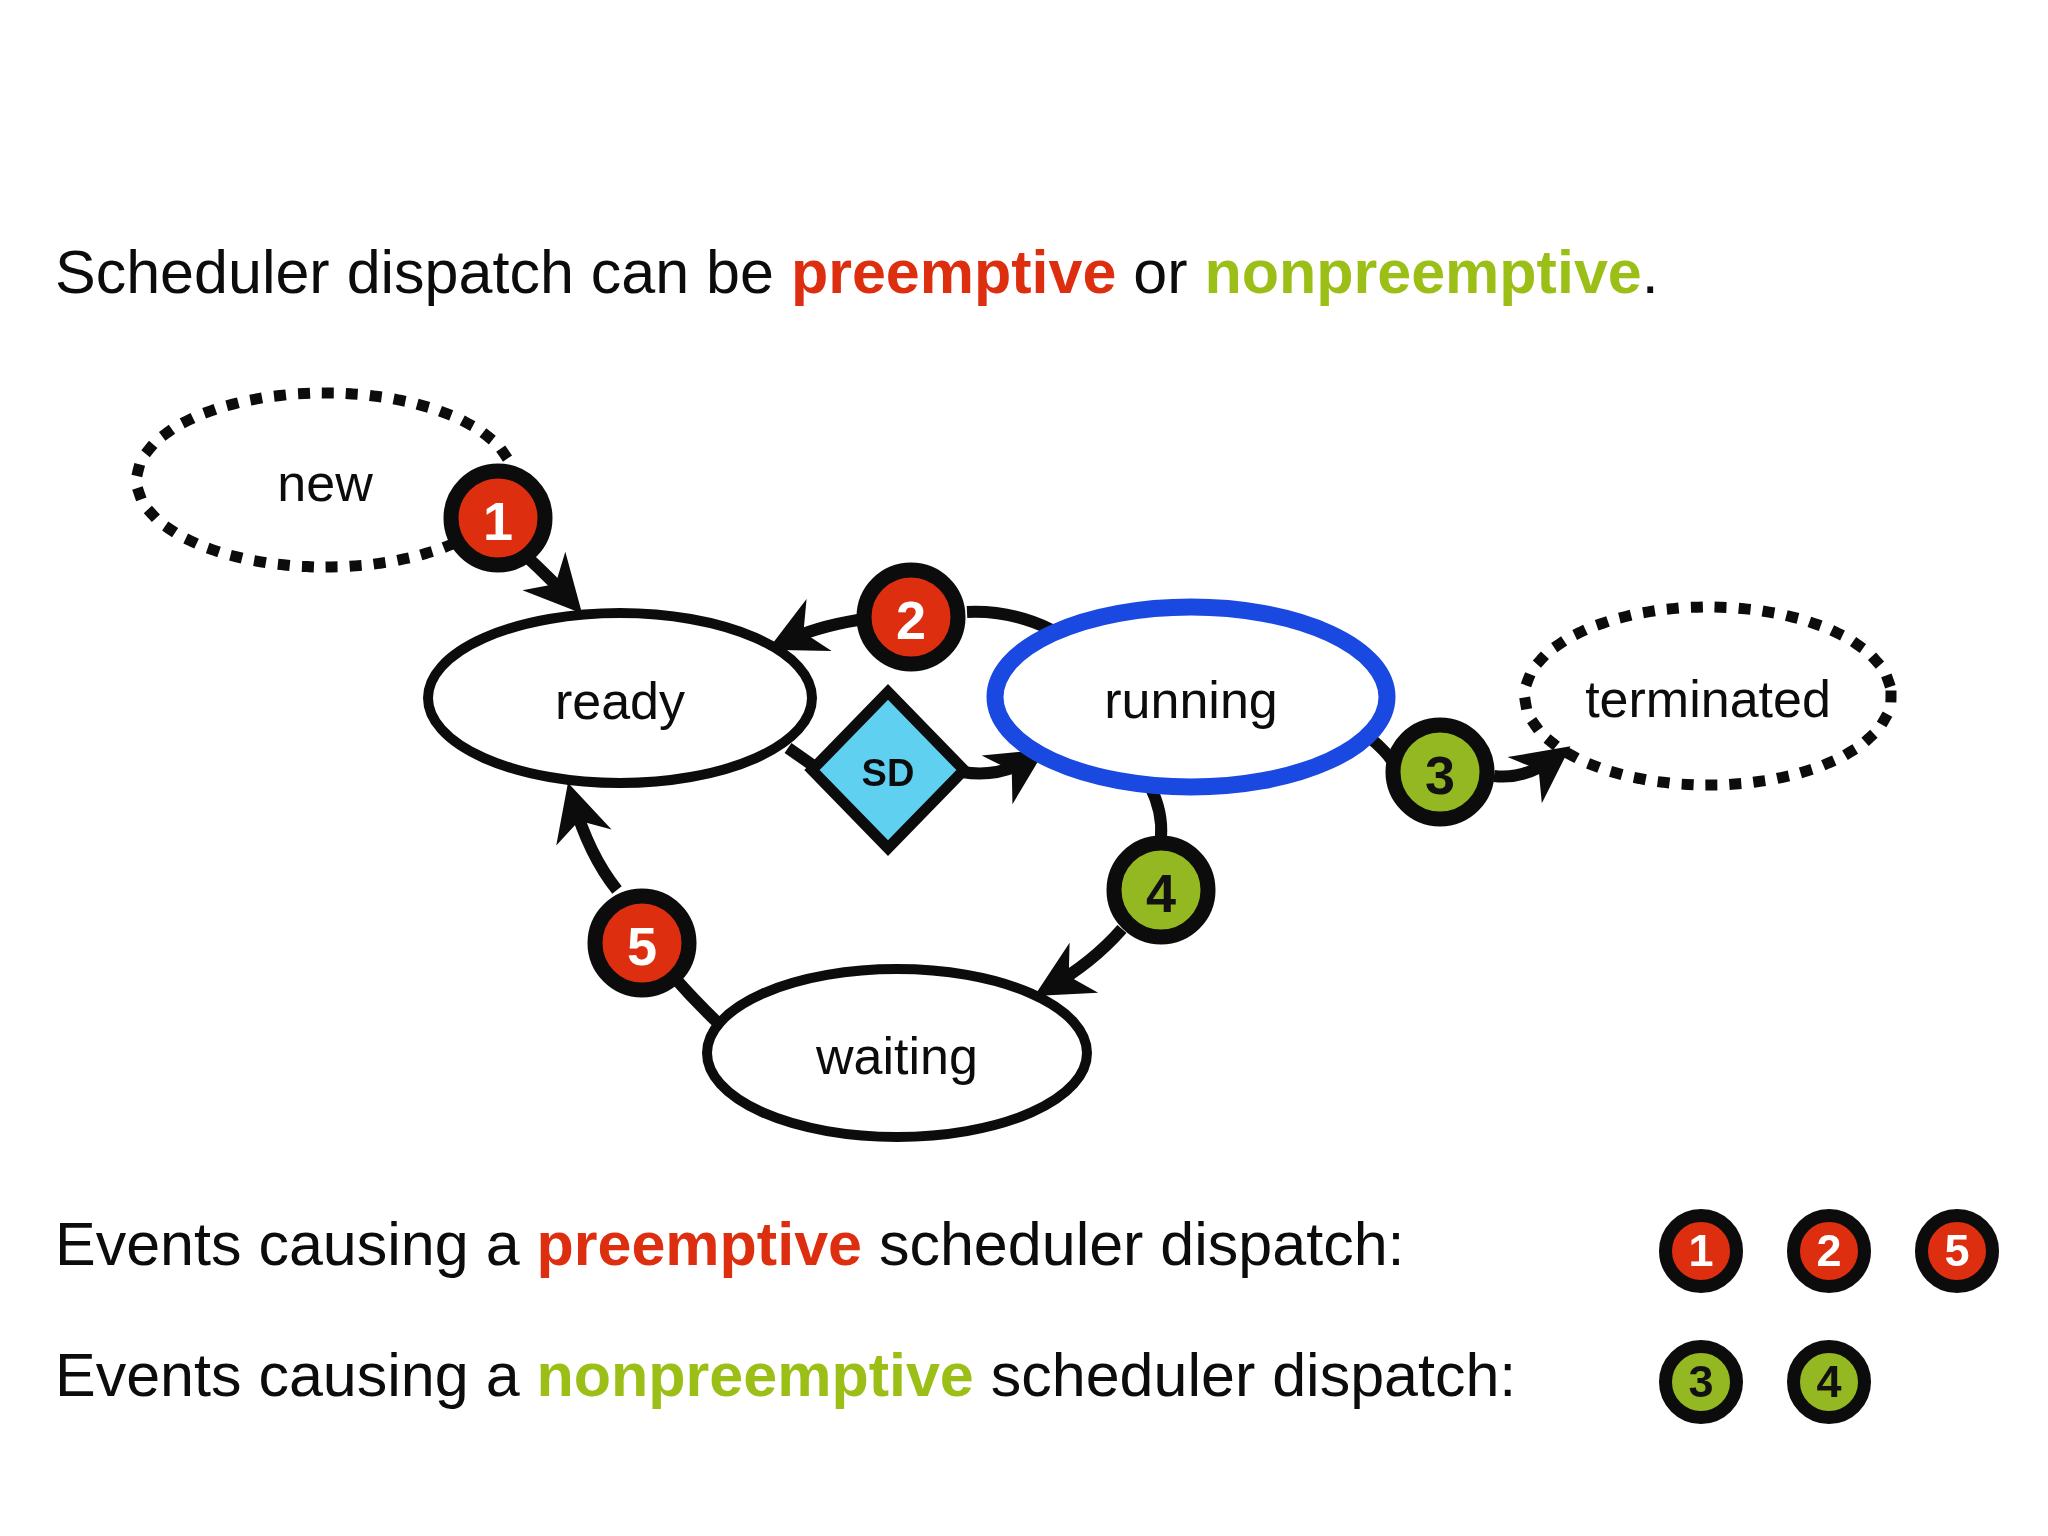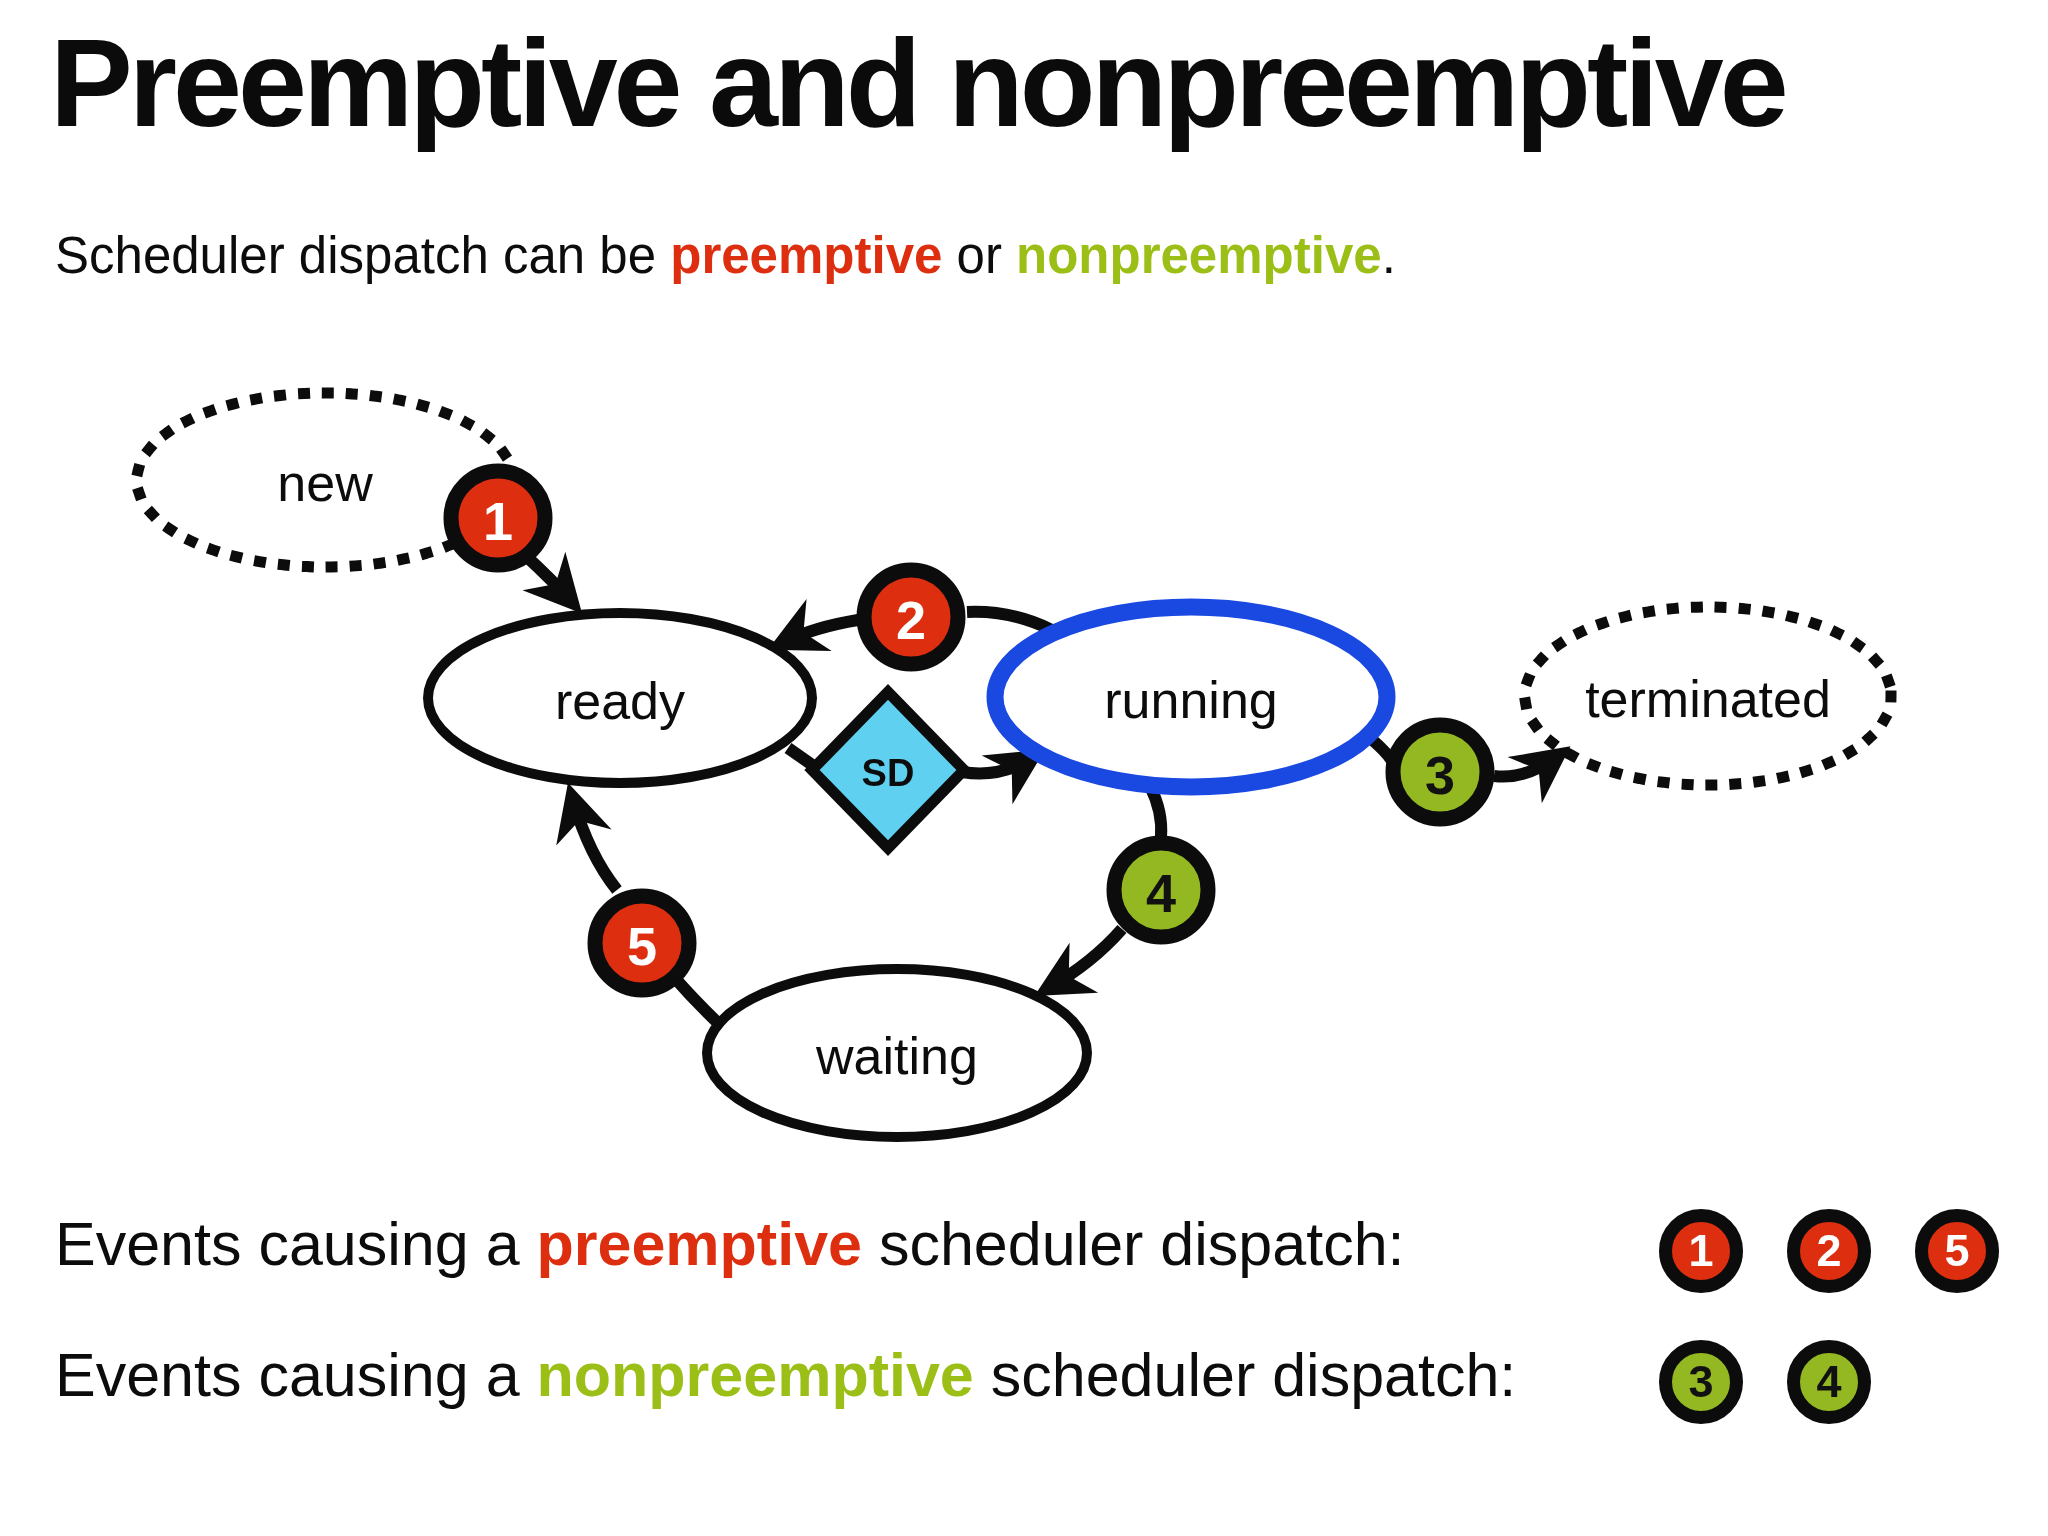--- a/index.html
+++ b/index.html
@@ -1,20 +1,20 @@
 <!DOCTYPE html>
 <html><head>
 <meta charset="utf-8">
 <style>
   html,body{margin:0;padding:0;background:#fff;}
   .slide{position:relative;width:2048px;height:1536px;background:#ffffff;overflow:hidden;
          font-family:"Liberation Sans", sans-serif;color:#0c0c0c;}
   .title{position:absolute;left:50px;top:12px;font-size:124px;font-weight:bold;
          letter-spacing:-4px;white-space:nowrap;color:#0b0b0b;}
-  .subtitle{position:absolute;left:55px;top:226px;font-size:51px;white-space:pre;color:#0c0c0c;}
+  .subtitle{position:absolute;left:55px;top:237px;font-size:61px;white-space:pre;color:#0c0c0c;}
   .kw-red{color:#DD2E10;font-weight:bold;}
   .kw-green{color:#9CBF17;font-weight:bold;}
   .diagram{position:absolute;left:0;top:0;width:2048px;height:1536px;}
   .legend-row{position:absolute;left:55px;height:84px;display:flex;align-items:flex-start;
               font-size:61px;white-space:pre;}
   .legend-row.row1{top:1209px;}
   .legend-row.row2{top:1340px;}
   .badge-group{position:absolute;left:1659px;display:flex;gap:44px;}
   .badge-group.row1{top:1209px;}
   .badge-group.row2{top:1340px;}
@@ -24,21 +24,20 @@
   .badge-green{background:#94B821;color:#111111;}
   svg text.state-label{font-family:"Liberation Sans",sans-serif;font-size:52px;fill:#0c0c0c;}
   svg text.badge-num{font-family:"Liberation Sans",sans-serif;font-size:54px;font-weight:bold;}
   svg text.sd-label{font-family:"Liberation Sans",sans-serif;font-size:38px;font-weight:bold;fill:#0c0c0c;}
 </style>
 </head>
 <body>
 
 <div class="slide">
 
-  <div class="title">Preemptive and nonpreemptive</div>
 
   <div class="subtitle"><span>Scheduler dispatch can be </span><span class="kw-red">preemptive</span><span> or </span><span class="kw-green">nonpreemptive</span><span>.</span></div>
 
   <svg class="diagram" viewBox="0 0 2048 1536" xmlns="http://www.w3.org/2000/svg">
     <defs>
       <marker id="arrow" viewBox="0 0 10 10" refX="7" refY="5" markerWidth="5" markerHeight="5" orient="auto">
         <path d="M 0.5 0.2 L 10 5 L 0.5 9.8 L 3.4 5 Z" fill="#0c0c0c"></path>
       </marker>
     </defs>
 

